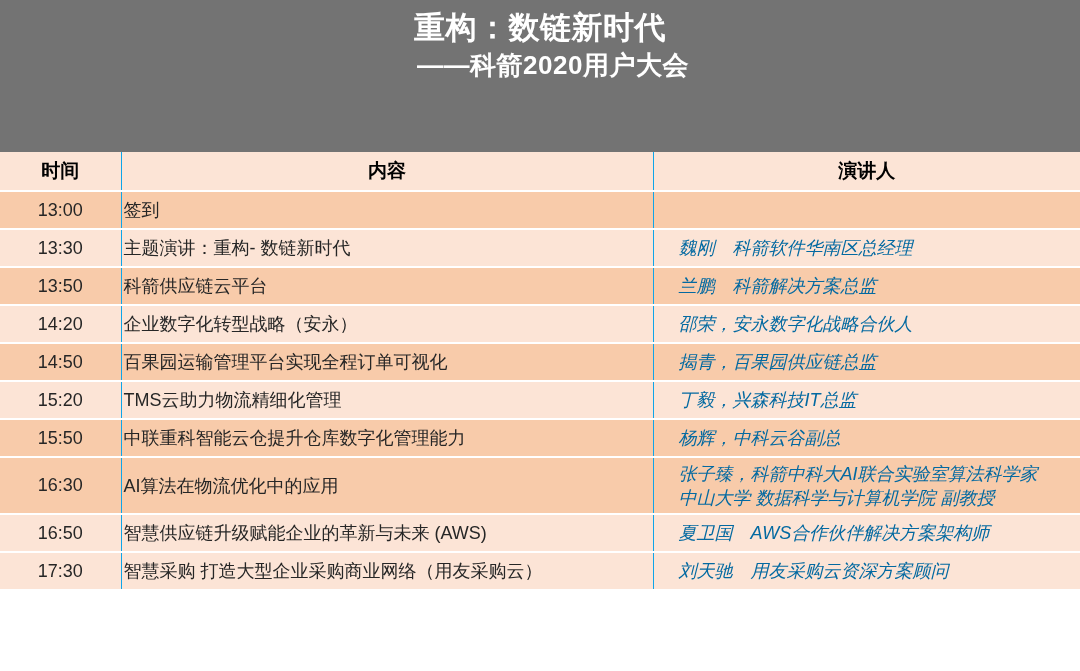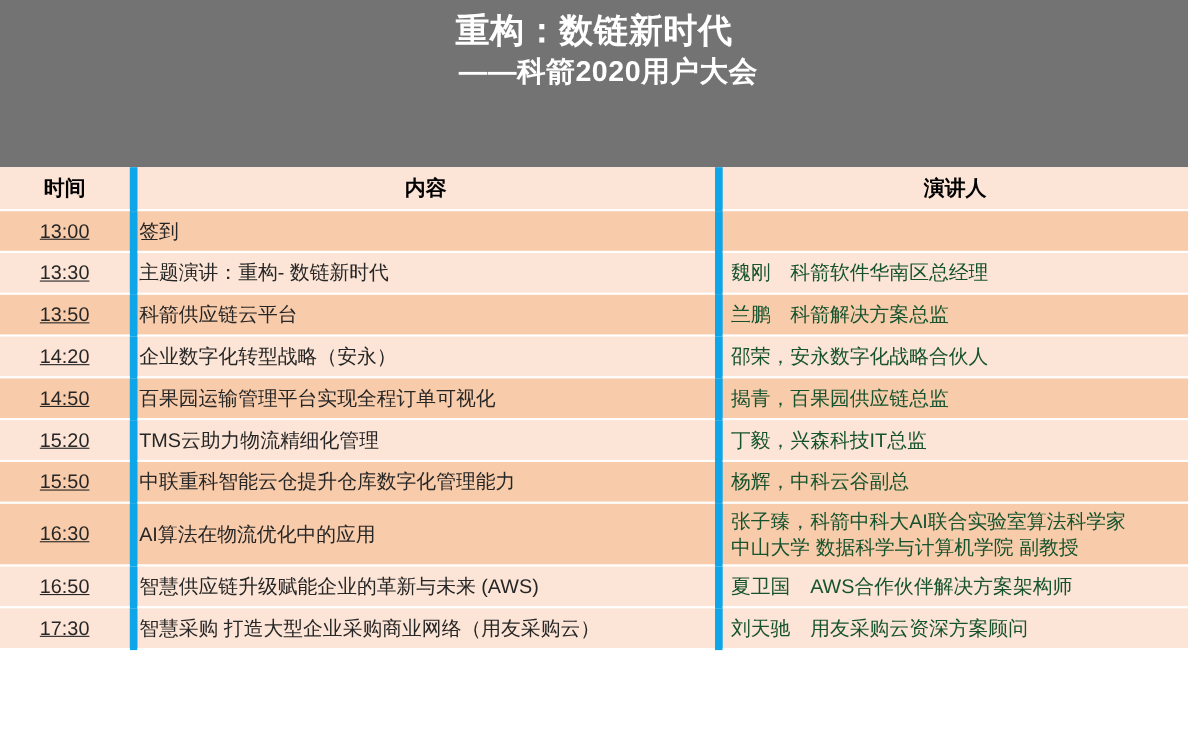--- a/index.html
+++ b/index.html
@@ -55,21 +55,21 @@
     width: 1080px;
     border-collapse: collapse;
     table-layout: fixed;
   }
   .schedule-table col.c-time   { width: 121px; }
   .schedule-table col.c-topic  { width: 532px; }
   .schedule-table col.c-speaker{ width: 427px; }
 
   .schedule-table th,
   .schedule-table td {
-    border-right: 7px solid #0ea5e9;
+    border-right: 1px solid #0ea5e9;
     border-bottom: 2px solid #ffffff;
     padding: 0;
     vertical-align: middle;
   }
   .schedule-table th:last-child,
   .schedule-table td:last-child { border-right: none; }
 
   thead tr { background: #FCE4D6; }
   thead th {
     height: 38px;
@@ -80,33 +80,33 @@
   }
 
   tbody tr.row-dark  { background: #F8CBAA; }
   tbody tr.row-light { background: #FCE4D6; }
 
   td.cell-time {
     text-align: center;
     font-size: 18px;
     color: #262626;
     white-space: nowrap;
-    text-decoration: underline;
   }
   td.cell-topic {
     text-align: left;
     padding-left: 2px;
     font-size: 18px;
     color: #262626;
   }
   td.cell-speaker {
     text-align: left;
-    padding-left: 8px;
+    padding-left: 25px;
     font-size: 18px;
-    color: #14532d;
+    color: #0369a1;
+    font-style: italic;
   }
 
   tbody tr.h-single td { height: 36px; }
   tbody tr.h-double td { height: 55px; }
 
   .line2 { display: block; }
 </style>
 </head>
 <body>
 

